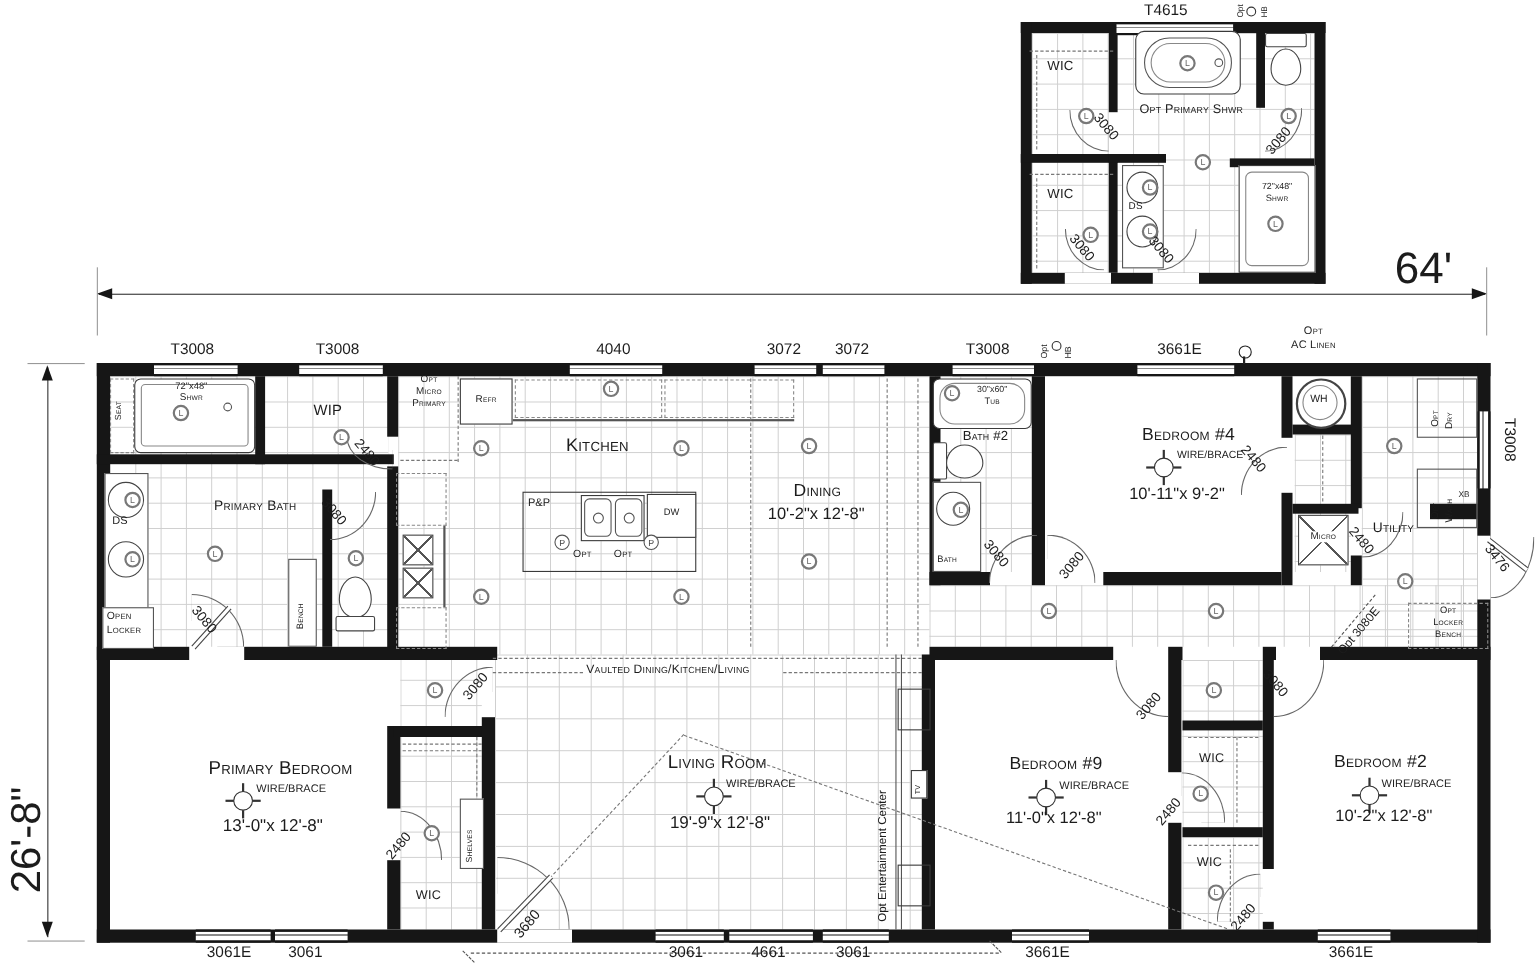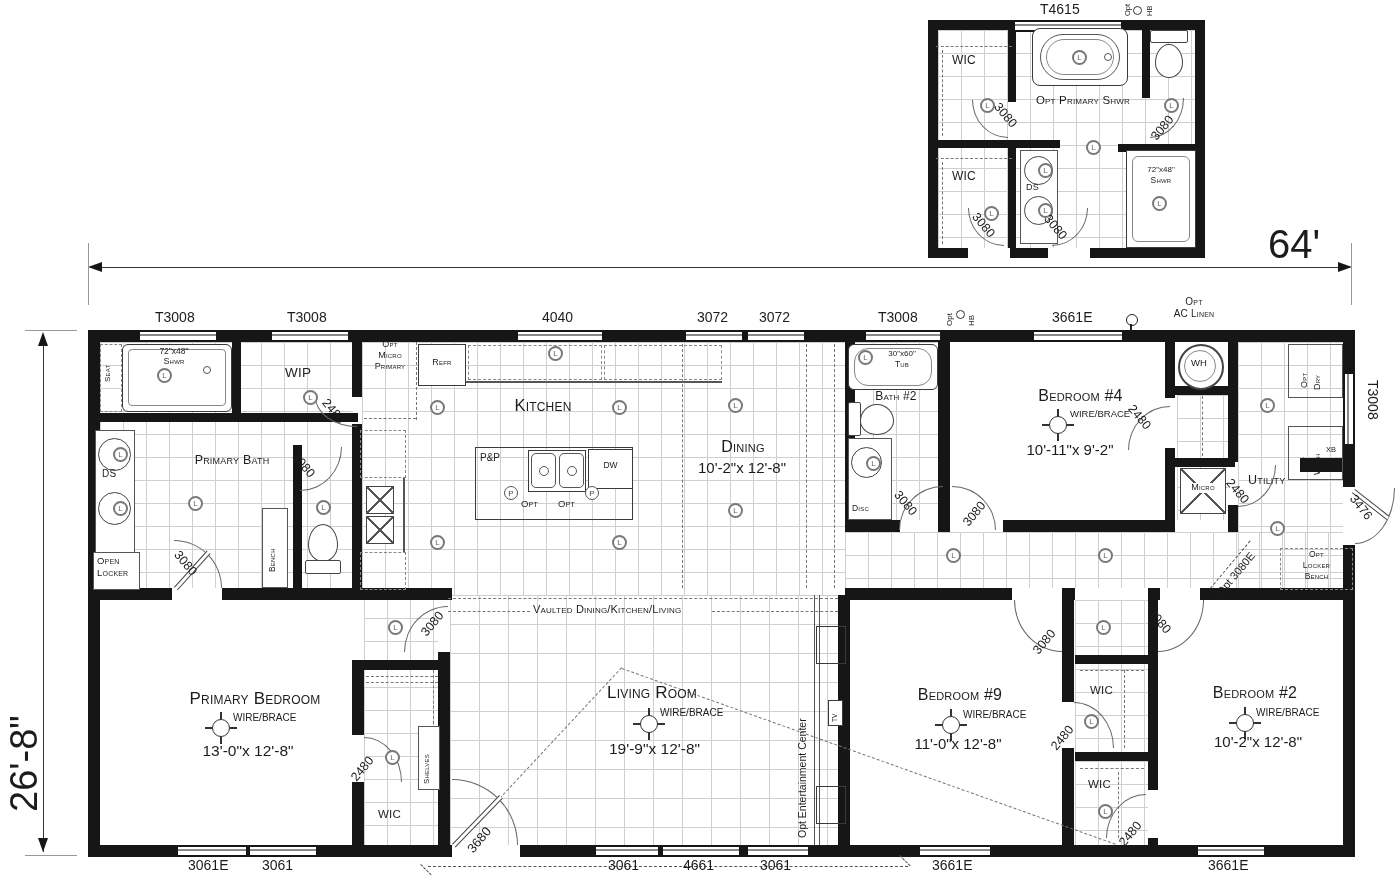--- a/index.html
+++ b/index.html
@@ -331,21 +331,21 @@
   <div class="obox" style="left:854px;top:348px;width:78px;height:38px;border-radius:14px;border-color:#888"></div>
   <div class="lbl ctr" style="left:872px;top:350px;width:60px;font-size:8px">30"x60"</div>
   <div class="lbl sc ctr" style="left:872px;top:360px;width:60px;font-size:8.5px">Tub</div>
   <div class="light" style="left:858px;top:350px">L</div>
   <div class="lbl sc ctr" style="left:856px;top:390px;width:80px;font-size:12px">Bath #2</div>
   <div class="toilet-t" style="left:848px;top:402px;width:13px;height:34px"></div>
   <div class="toilet-b" style="left:860px;top:404px;width:34px;height:31px"></div>
   <div class="obox" style="left:848px;top:438px;width:44px;height:82px;background:#fff"></div>
   <div class="sink" style="left:851px;top:447px;width:31px;height:31px"></div>
   <div class="light" style="left:866px;top:456px">L</div>
-  <div class="lbl sc" style="left:852px;top:504px;font-size:8.5px">Disc</div>
+  <div class="lbl sc" style="left:852px;top:504px;font-size:8.5px">Bath</div>
   <div class="arc tl" style="left:899px;top:486px;width:44px;height:44px"></div>
   <div class="dlbl" style="left:902px;top:488px;transform:rotate(50deg)">3080</div>
 
   <div class="lbl sc ctr" style="left:998px;top:387px;width:165px;font-size:16px">Bedroom #4</div>
   <div class="lbl" style="left:1070px;top:409px;font-size:9.5px">WIRE/BRACE</div>
   <div class="fan" style="left:1045px;top:412px">
       <i class="fh"></i>
       <i class="fv"></i>
       <b></b>
     </div>

